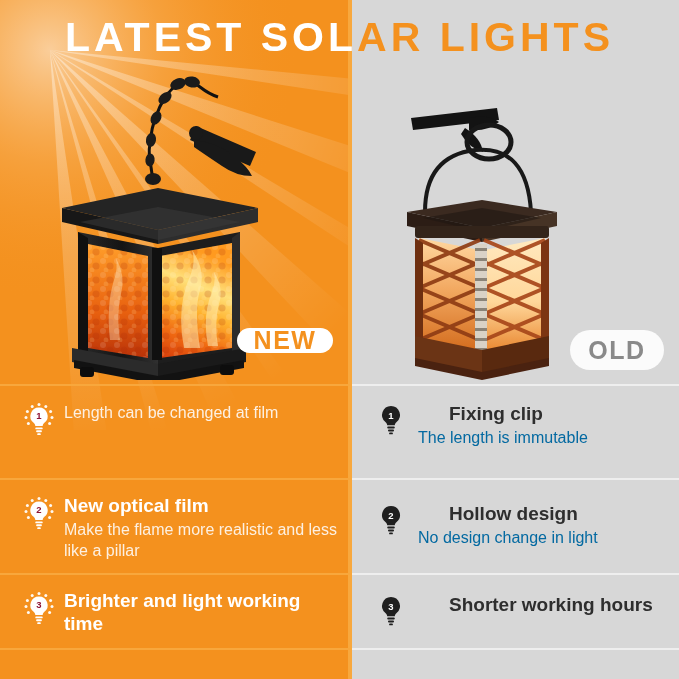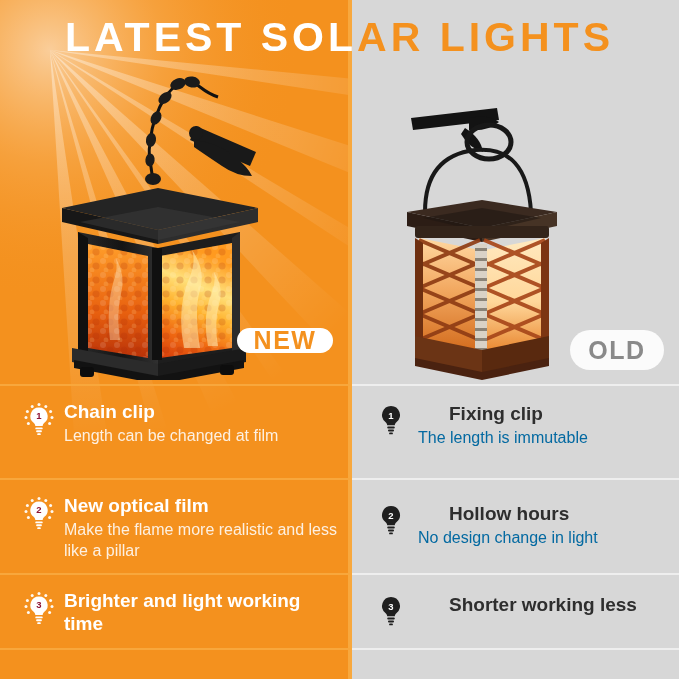--- a/index.html
+++ b/index.html
@@ -320,21 +320,20 @@
                 <circle cx="25.6" cy="20.4" r="1.5"></circle>
             </g>
             <path d="M15 4.5 a8.6 8.6 0 0 1 5.4 15.3 c-1.1 0.9 -1.6 1.9 -1.7 3.1 h-7.4 c-0.1 -1.2 -0.6 -2.2 -1.7 -3.1 A8.6 8.6 0 0 1 15 4.5 z" fill="#ffffff"></path>
             <rect x="11.3" y="24.4" width="7.4" height="1.9" rx="0.9" fill="#ffffff"></rect>
             <rect x="12.1" y="27.3" width="5.8" height="1.9" rx="0.9" fill="#ffffff"></rect>
             <rect x="13.2" y="30.2" width="3.6" height="1.9" rx="0.9" fill="#ffffff"></rect>
             <text x="15" y="16.4" text-anchor="middle" font-family="Liberation Sans, sans-serif" font-size="9.5" font-weight="bold" fill="#8d1233">1</text>
           </svg>
         </div>
         <div class="ftext">
-          <p class="ftitle">Chain clip</p>
           <p class="fsub">Length can be changed at film</p>
         </div>
       </div>
 
       <div class="frow" style="top:110px;">
         <div class="bulb-wrap">
           <svg class="bulb" width="30" height="34" viewBox="0 0 30 34">
             <g fill="#ffffff" opacity="0.95">
               <circle cx="15" cy="1.6" r="1.5"></circle>
                 <circle cx="8.2" cy="3.4" r="1.5"></circle>
@@ -412,34 +411,34 @@
         <div class="bulb-wrap">
           <svg class="bulb" width="26" height="30" viewBox="0 0 26 30">
             <path d="M13 1 a9 9 0 0 1 5.6 16 c-1.1 0.9 -1.7 2 -1.8 3.2 h-7.6 c-0.1 -1.2 -0.7 -2.3 -1.8 -3.2 A9 9 0 0 1 13 1 z" fill="#1f1f1f"></path>
             <rect x="9.2" y="21.6" width="7.6" height="1.9" rx="0.9" fill="#1f1f1f"></rect>
             <rect x="10" y="24.5" width="6" height="1.9" rx="0.9" fill="#1f1f1f"></rect>
             <rect x="11.1" y="27.4" width="3.8" height="1.9" rx="0.9" fill="#1f1f1f"></rect>
             <text x="13" y="13.6" text-anchor="middle" font-family="Liberation Sans, sans-serif" font-size="9.5" font-weight="bold" fill="#ffffff">2</text>
           </svg>
         </div>
         <div class="ftext">
-          <p class="ftitle">Hollow hours</p>
+          <p class="ftitle">Hollow design</p>
           <p class="fsub">No design change in light</p>
         </div>
       </div>
 
       <div class="frow" style="top:209px;">
         <div class="bulb-wrap">
           <svg class="bulb" width="26" height="30" viewBox="0 0 26 30">
             <path d="M13 1 a9 9 0 0 1 5.6 16 c-1.1 0.9 -1.7 2 -1.8 3.2 h-7.6 c-0.1 -1.2 -0.7 -2.3 -1.8 -3.2 A9 9 0 0 1 13 1 z" fill="#1f1f1f"></path>
             <rect x="9.2" y="21.6" width="7.6" height="1.9" rx="0.9" fill="#1f1f1f"></rect>
             <rect x="10" y="24.5" width="6" height="1.9" rx="0.9" fill="#1f1f1f"></rect>
             <rect x="11.1" y="27.4" width="3.8" height="1.9" rx="0.9" fill="#1f1f1f"></rect>
             <text x="13" y="13.6" text-anchor="middle" font-family="Liberation Sans, sans-serif" font-size="9.5" font-weight="bold" fill="#ffffff">3</text>
           </svg>
         </div>
         <div class="ftext">
-          <p class="ftitle">Shorter working less</p>
+          <p class="ftitle">Shorter working hours</p>
         </div>
       </div>
     </div>
   </div>
 </div>
 
 </body></html>

